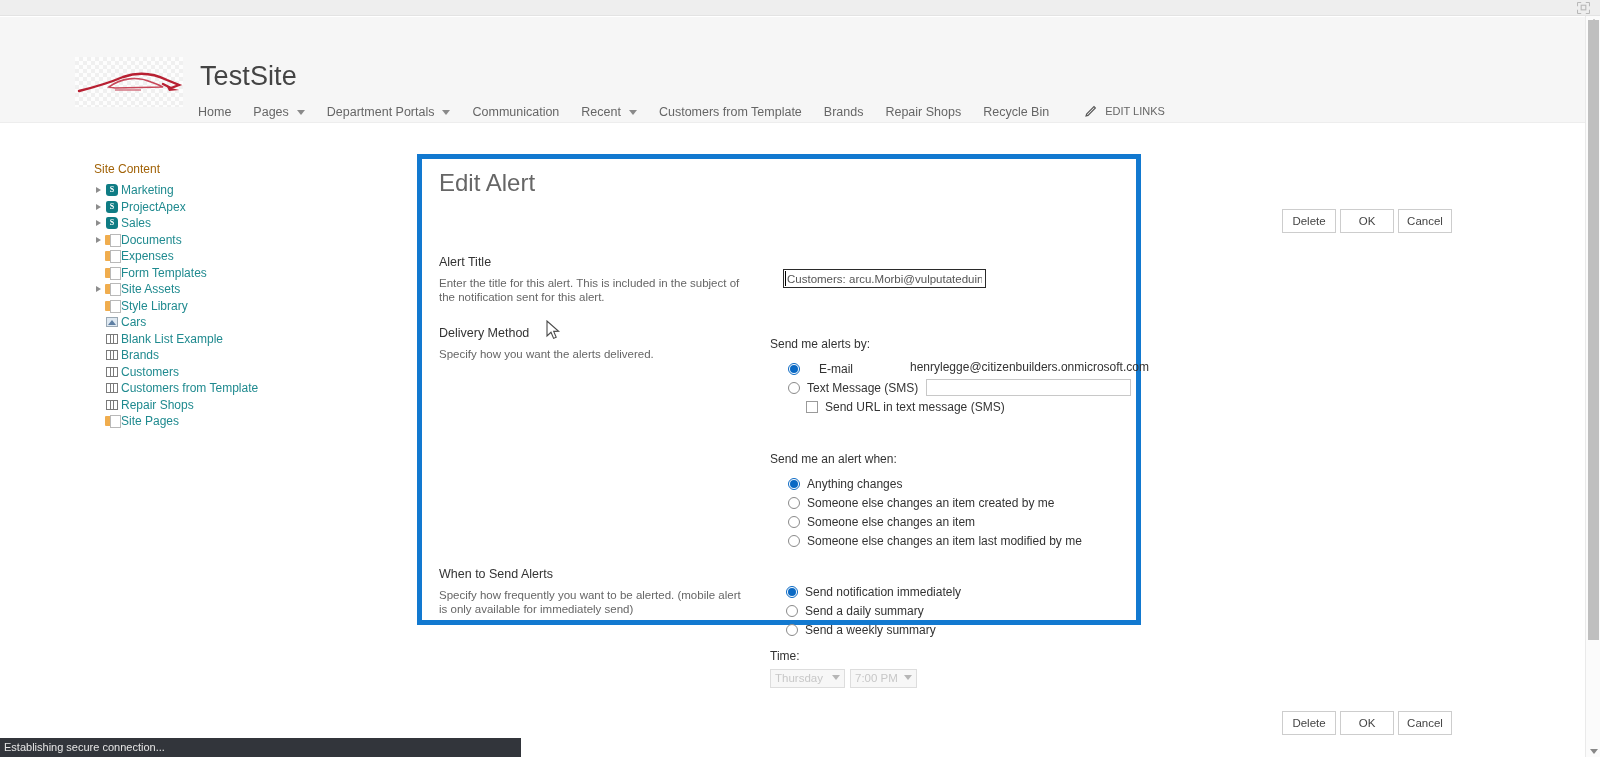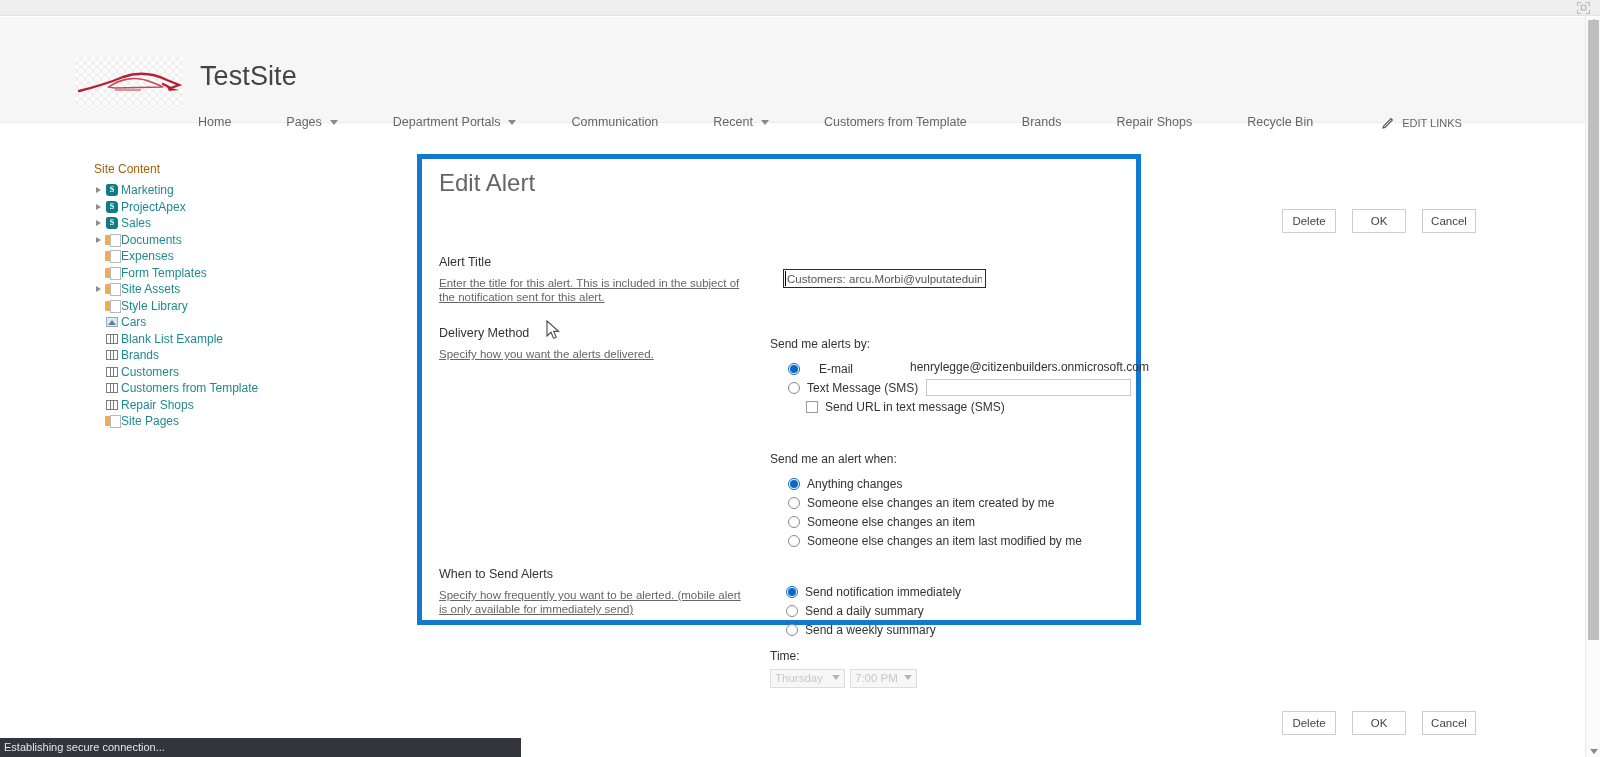--- a/index.html
+++ b/index.html
@@ -52,23 +52,22 @@
   .site-title {
     position: absolute; left: 200px; top: 44px;
     font-size: 27px;
     font-weight: 400;
     color: #444444;
     letter-spacing: .1px;
   }
   .top-nav {
     position: absolute; left: 198px; top: 88px;
     display: flex;
-    align-items: flex-end;
+    align-items: flex-start;
     height: 24px;
-    gap: 33px;
   }
   .nav-item {
     display: flex;
     align-items: center;
     font-size: 12.5px;
     color: #666666;
     margin-right: 22px;
     cursor: pointer;
     white-space: nowrap;
   }
@@ -200,21 +199,20 @@
   .sec-head {
     font-size: 12.5px;
     color: #333;
     margin-bottom: 7px;
   }
   .sec-desc {
     font-size: 11.5px;
     color: #666;
     line-height: 14px;
     max-width: 305px;
-    text-decoration: underline;
   }
   .sec-right { position: absolute; }
   .right-label {
     font-size: 12px;
     color: #333;
     margin-bottom: 8px;
   }
 
   .alert-title-input {
     position: absolute;
@@ -320,21 +318,21 @@
 
   
   .btnbar { position: absolute; display: flex; }
   .btn {
     width: 54px; height: 24px;
     border: 1px solid #cdcdcd;
     background: #ffffff;
     font-size: 11.5px;
     color: #444;
     font-family: "Liberation Sans", sans-serif;
-    margin-left: 16px;
+    margin-left: 4px;
     cursor: pointer;
   }
   .btn:first-child { margin-left: 0; }
 
   
   .statusbar {
     position: absolute; left: 0; bottom: 0;
     width: 521px; height: 19px;
     background: #32353b;
     color: #e6e6e6;

